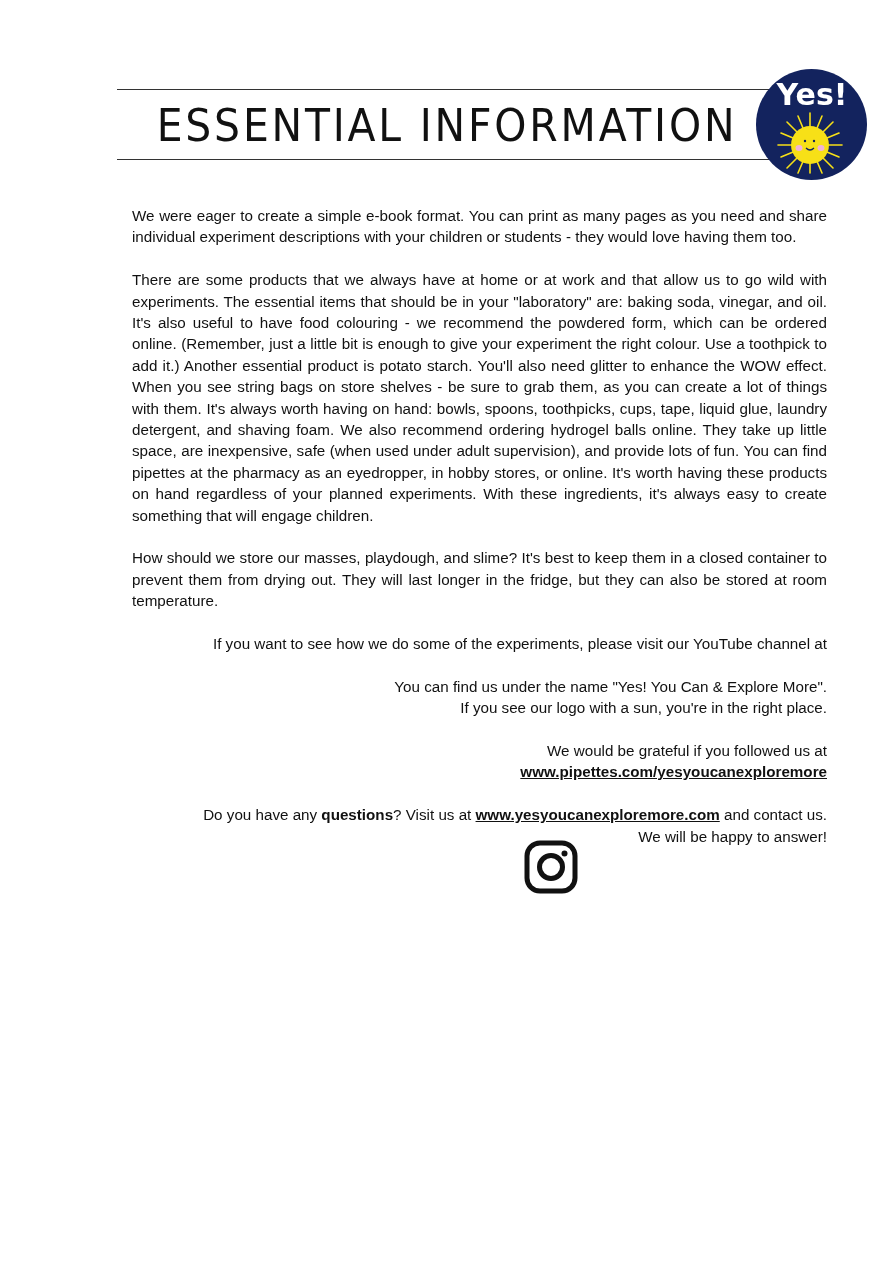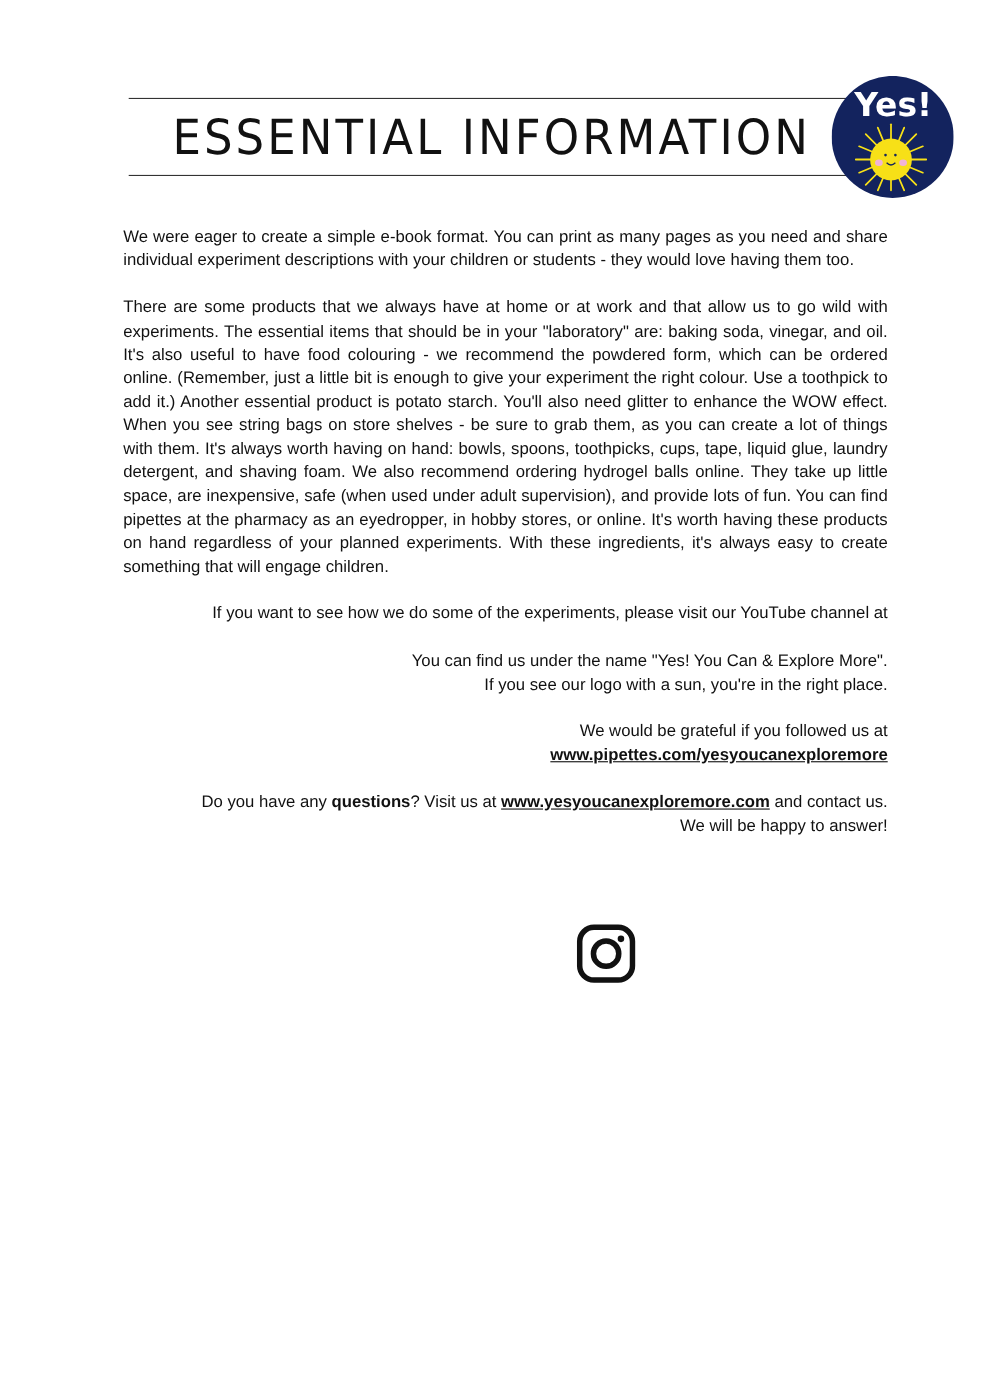--- a/index.html
+++ b/index.html
@@ -5,21 +5,21 @@
   html, body { margin: 0; padding: 0; background: #ffffff; }
   body { width: 894px; height: 1264px; position: relative; overflow: hidden;
          font-family: "Liberation Sans", "DejaVu Sans", sans-serif; color: #111; }
   .rule { position: absolute; left: 117px; width: 660px; height: 1px; background: #333; }
   .rule-top { top: 89px; }
   .rule-bottom { top: 159px; }
   .title { position: absolute; left: 117px; width: 660px; top: 100px; text-align: center;
            font-size: 44px; letter-spacing: 3px; font-weight: normal; margin: 0; line-height: 52px;
            font-family: "DejaVu Sans", sans-serif; transform: scaleX(0.93); transform-origin: center; }
   .logo { position: absolute; left: 756px; top: 69px; width: 111px; height: 111px; }
-  .content { position: absolute; left: 112px; top: 205px; width: 695px; font-size: 15.2px; line-height: 21.4px; }
+  .content { position: absolute; left: 132px; top: 205px; width: 695px; font-size: 15.2px; line-height: 21.4px; }
   .para { margin: 0 0 21.4px 0; text-align: justify; }
   .para.left { text-align: right; }
   .link { color: #111; font-weight: bold; text-decoration: underline; }
   .link-italic { }
   .row { display: flex; align-items: center; }
   .yt-row { margin: 0 0 26px 0; }
   .yt-icon { width: 53px; height: 53px; margin-left: 16px; }
   .ig-icon { position: absolute; left: 524px; top: 840px; width: 54px; height: 54px; }
   b.q { font-weight: bold; }
 </style>
@@ -55,20 +55,21 @@
   <circle cx="49" cy="72" r="1.2" fill="#13235e"></circle>
   <circle cx="58" cy="72" r="1.2" fill="#13235e"></circle>
   <path d="M50 79 Q54 83 58 79" stroke="#13235e" stroke-width="1.2" fill="none"></path>
   <ellipse cx="43" cy="79" rx="3.5" ry="3" fill="#f1b4d6"></ellipse>
   <ellipse cx="65" cy="79" rx="3.5" ry="3" fill="#f1b4d6"></ellipse>
 </svg>
 
 <div class="content">
   <p class="para"> We were eager to create a simple e-book format. You can print as many pages as you need and share individual experiment descriptions with your children or students - they would love having them too.</p>
   <p class="para"> There are some products that we always have at home or at work and that allow us to go wild with experiments. The essential items that should be in your "laboratory" are: baking soda, vinegar, and oil. It's also useful to have food colouring - we recommend the powdered form, which can be ordered online. (Remember, just a little bit is enough to give your experiment the right colour. Use a toothpick to add it.) Another essential product is potato starch. You'll also need glitter to enhance the WOW effect. When you see string bags on store shelves - be sure to grab them, as you can create a lot of things with them. It's always worth having on hand: bowls, spoons, toothpicks, cups, tape, liquid glue, laundry detergent, and shaving foam. We also recommend ordering hydrogel balls online. They take up little space, are inexpensive, safe (when used under adult supervision), and provide lots of fun. You can find pipettes at the pharmacy as an eyedropper, in hobby stores, or online. It's worth having these products on hand regardless of your planned experiments. With these ingredients, it's always easy to create something that will engage children.</p>
+  <p class="para"> How should we store our masses, playdough, and slime? It's best to keep them in a closed container to prevent them from drying out. They will last longer in the fridge, but they can also be stored at room temperature.</p>
   <p class="para left">If you want to see how we do some of the experiments, please visit our YouTube channel at</p>
 
 
   <p class="para left">
     <span>You can find us under the name "Yes! You Can &amp; Explore More".</span><br>
     <span>If you see our logo with a sun, you're in the right place.</span>
   </p>
 
   <p class="para left">
     <span>We would be grateful if you followed us at</span><br>

